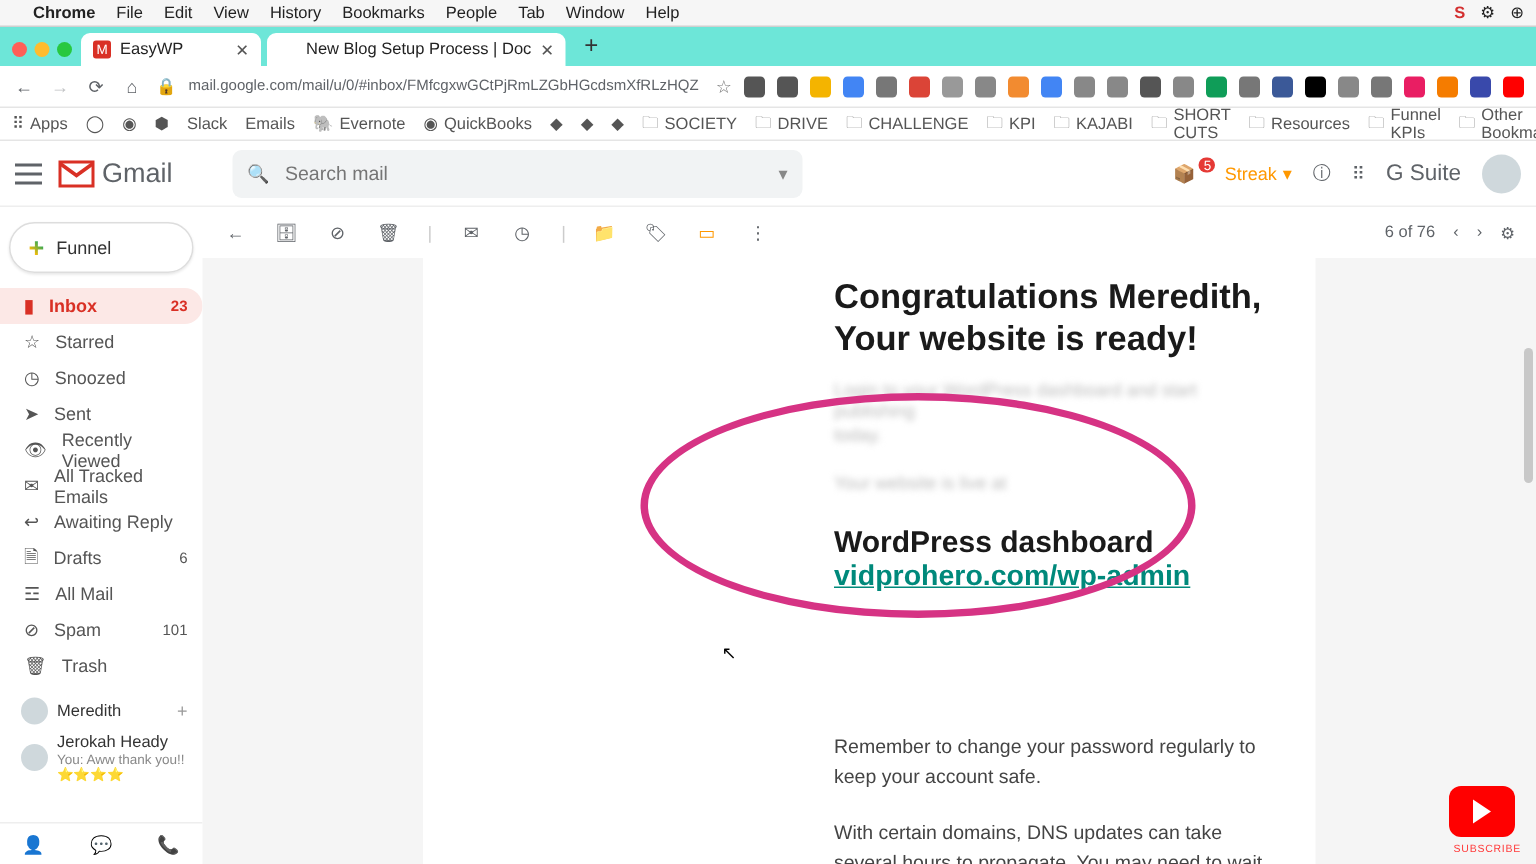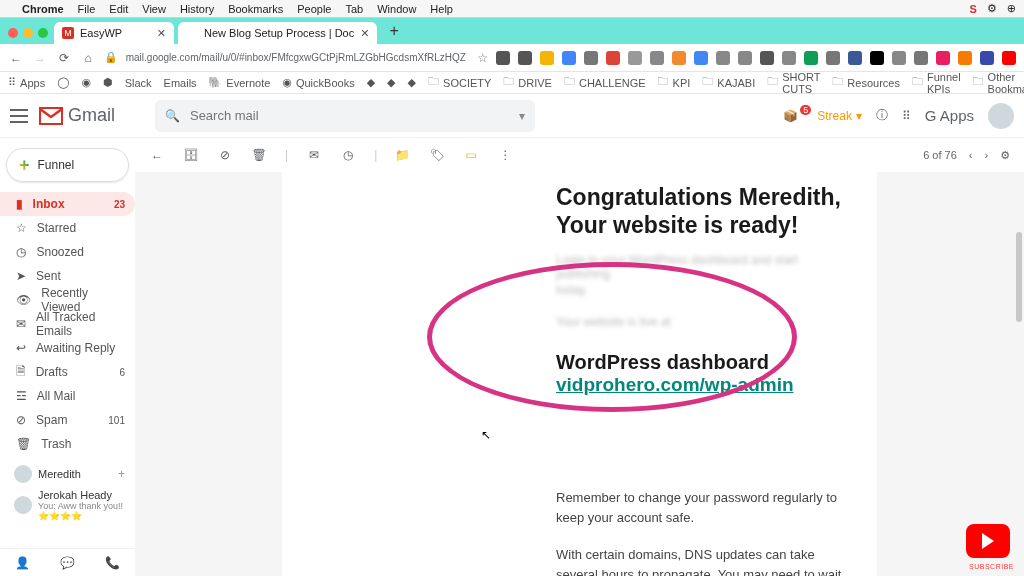--- a/index.html
+++ b/index.html
@@ -242,21 +242,21 @@
   </div>
   <div class="search">
     <span style="color:#888">🔍</span>
     <input placeholder="Search mail" style="">
     <span style="color:#888">▾</span>
   </div>
   <div class="hdr-right">
     <span class="streak">📦<span class="badge">5</span><span>Streak</span> ▾</span>
     <span style="color:#5f6368">ⓘ</span>
     <span style="color:#5f6368">⠿</span>
-    <span class="gsuite">G Apps</span>
+    <span class="gsuite">G Suite</span>
     <span class="avatar-m"></span>
   </div>
 </div>
 
 <div class="gmain">
 
   <div class="sidebar">
     <div class="compose">
       <span class="plus">+</span>
       <span>Funnel</span>

